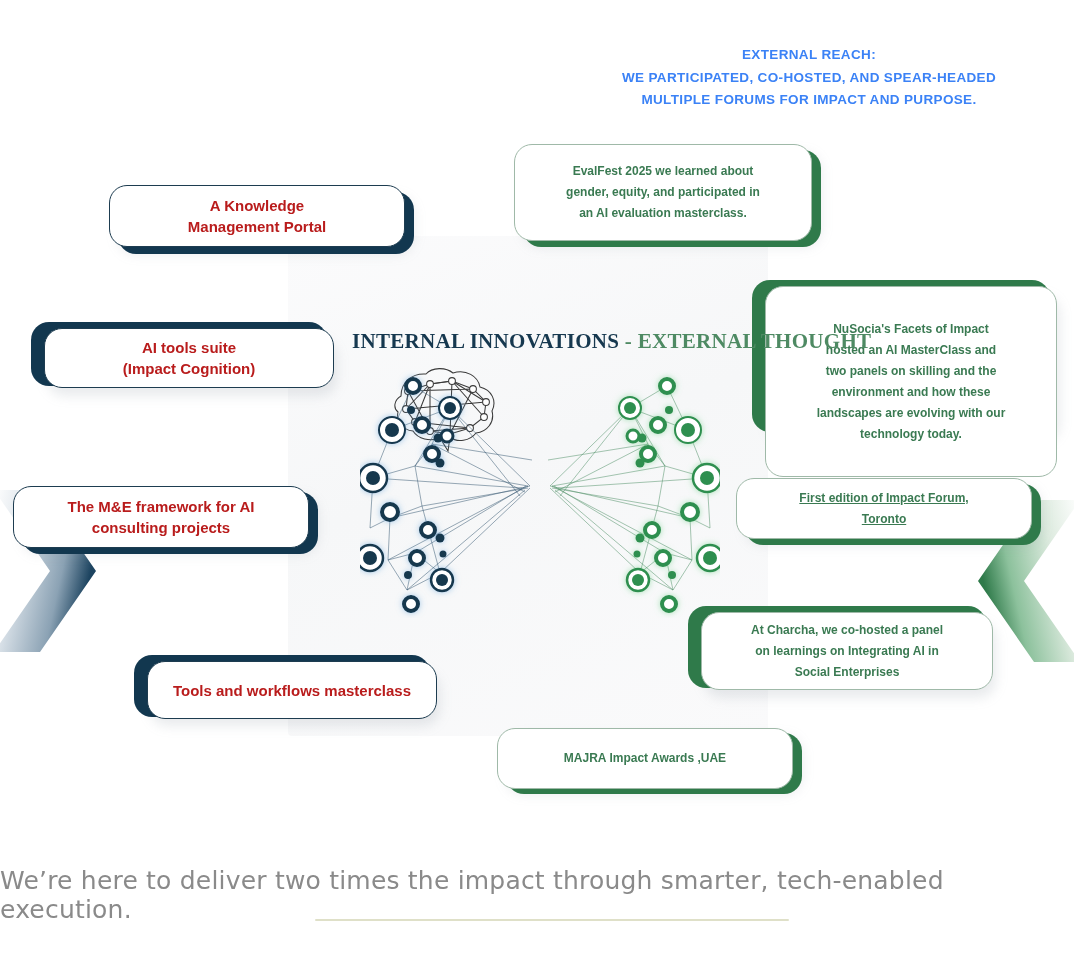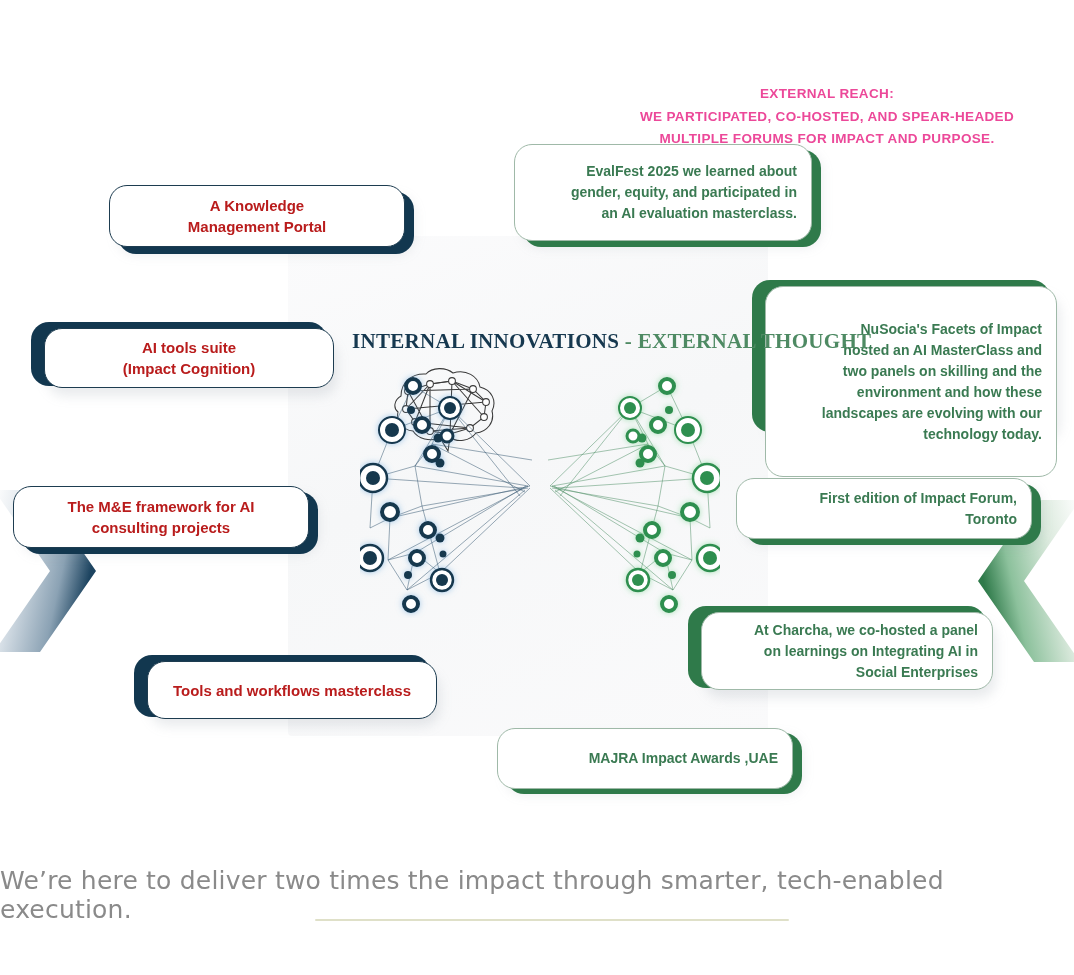--- a/index.html
+++ b/index.html
@@ -35,21 +35,21 @@
   
   .hdr {
     position: absolute;
     text-align: center;
     font-weight: bold;
     font-size: 13.5px;
     line-height: 22.5px;
     letter-spacing: 0.35px;
   }
   .hdr-left  { left: 8px;   top: 44px;  width: 520px; color: #13354d; }
-  .hdr-right { left: 592px; top: 44px;  width: 470px; color: #ec4899; margin-top: 39px; }
+  .hdr-right { left: 574px; top: 44px;  width: 470px; color: #3b82f6; }
   .hdr .ttl { display: block; }
 
   
   .card {
     position: absolute;
     background: #ffffff;
     border-radius: 18px;
     display: flex;
     align-items: center;
     justify-content: center;
@@ -64,22 +64,21 @@
   
   .card.navy {
     border: 1.6px solid #1d3c50;
     color: #b91c1c;
     font-size: 15px;
   }
   
   .card.green {
     border: 1.6px solid #9fb9a8;
     color: #3a7a52;
-    font-size: 14px;
-    text-align: right;
+    font-size: 12px;
   }
 
   
   .plate {
     position: absolute;
     border-radius: 18px;
     z-index: 3;
   }
   .plate.navy  { background: #12374f; }
   .plate.green { background: #2f7a4a; }
@@ -351,21 +350,21 @@
   </div>
 
   <div class="plate green" style="left:752px; top:280px; width:298px; height:152px;"></div>
   <div class="softshadow" style="left:768px; top:296px; width:292px; height:146px;"></div>
   <div class="card green" style="left:765px; top:286px; width:292px; height:191px;">
     <span class="txt">NuSocia's Facets of Impact<br>hosted an AI MasterClass and<br>two panels on skilling and the<br>environment and how these<br>landscapes are evolving with our<br>technology today.</span>
   </div>
 
   <div class="softshadow" style="left:745px; top:487px; width:296px; height:58px;"></div>
   <div class="plate green" style="left:745px; top:484px; width:296px; height:61px;"></div>
-  <div class="card green" style="left:736px; top:478px; width:296px; height:61px;">
+  <div class="card green" style="left:736px; top:478px; width:296px; height:61px;text-decoration:underline;">
     <span class="txt">First edition of Impact Forum,<br>Toronto</span>
   </div>
 
   <div class="plate green" style="left:688px; top:606px; width:298px; height:82px;"></div>
   <div class="softshadow" style="left:704px; top:622px; width:292px; height:76px;"></div>
   <div class="card green" style="left:701px; top:612px; width:292px; height:78px;">
     <span class="txt">At Charcha, we co-hosted a panel<br>on learnings on Integrating AI in<br>Social Enterprises</span>
   </div>
 
   <div class="softshadow" style="left:506px; top:736px; width:296px; height:58px;"></div>

